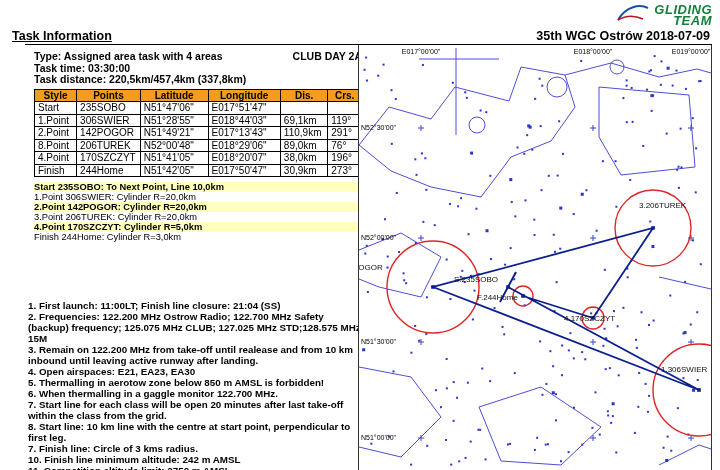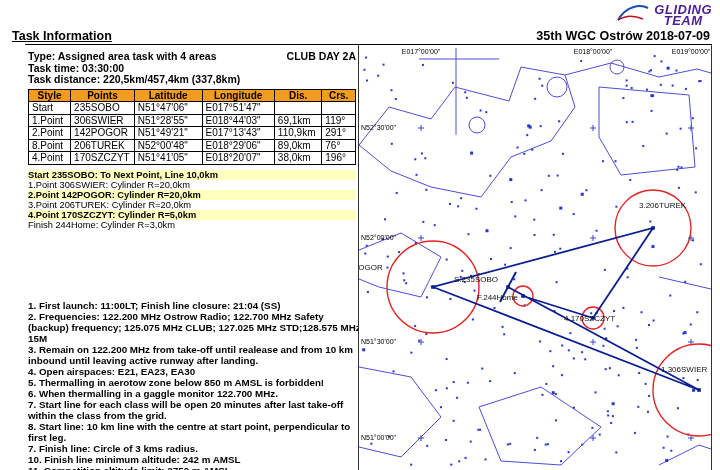--- a/index.html
+++ b/index.html
@@ -5,30 +5,30 @@
   html,body{margin:0;padding:0;}
   body{
     width:720px;height:470px;overflow:hidden;background:#fff;
     font-family:"Liberation Sans","DejaVu Sans",sans-serif;color:#000;
     position:relative;
     --hdr:#f49c20; --hl:#ffffbe;
   }
   .page{position:absolute;inset:0;}
   
   .logo{position:absolute;top:2px;right:8px;display:flex;align-items:center;gap:4px;}
-  .logo-text{text-align:center;color:#4c1d95;font-weight:bold;font-style:italic;
+  .logo-text{text-align:right;color:#15803d;font-weight:bold;font-style:italic;
     font-size:13px;line-height:11px;letter-spacing:.5px;}
   
   .header-row{position:absolute;top:29px;left:12px;right:10px;display:flex;
     justify-content:space-between;align-items:baseline;}
   .header-title{font-size:12.5px;font-weight:bold;text-decoration:underline;}
   .header-date{font-size:12.5px;font-weight:bold;}
   .rule-line{position:absolute;top:44px;left:25px;right:8px;border-top:1.6px solid #000;}
   
-  .left-col{position:absolute;top:51px;left:28px;width:328px;}
+  .left-col{position:absolute;top:51px;left:34px;width:328px;}
   .meta-line{font-size:10.5px;font-weight:bold;line-height:11.5px;display:flex;
     justify-content:space-between;white-space:nowrap;}
   table{border-collapse:collapse;margin-top:3px;font-size:10px;table-layout:fixed;padding-left:38px;}
   th,td{border:1px solid #000;padding:0 3px;height:11.5px;text-align:left;
     white-space:nowrap;overflow:hidden;}
   th{background:var(--hdr);font-weight:bold;text-align:center;}
   .obs{margin-top:5px;font-size:9.3px;line-height:10px;}
   .obs-title{margin-bottom:1px;}
   .obs-line{width:100%;}
   .obs-line.hl{background:var(--hl);font-weight:bold;}
@@ -119,20 +119,28 @@
             <td>89,0km</td>
             <td>76°</td>
           </tr>
           <tr>
             <td>4.Point</td>
             <td>170SZCZYT</td>
             <td>N51°41'05"</td>
             <td>E018°20'07"</td>
             <td>38,0km</td>
             <td>196°</td>
+          </tr>
+          <tr>
+            <td>Finish</td>
+            <td>244Home</td>
+            <td>N51°42'05"</td>
+            <td>E017°50'47"</td>
+            <td>30,9km</td>
+            <td>273°</td>
           </tr>
         </tbody>
     </table>
 
     <div class="obs">
       <div id="obs-lines">
           <div class="obs-line hl">Start 235SOBO: To Next Point, Line 10,0km</div>
           <div class="obs-line">1.Point 306SWIER: Cylinder R=20,0km</div>
           <div class="obs-line hl">2.Point 142POGOR: Cylinder R=20,0km</div>
           <div class="obs-line">3.Point 206TUREK: Cylinder R=20,0km</div>

